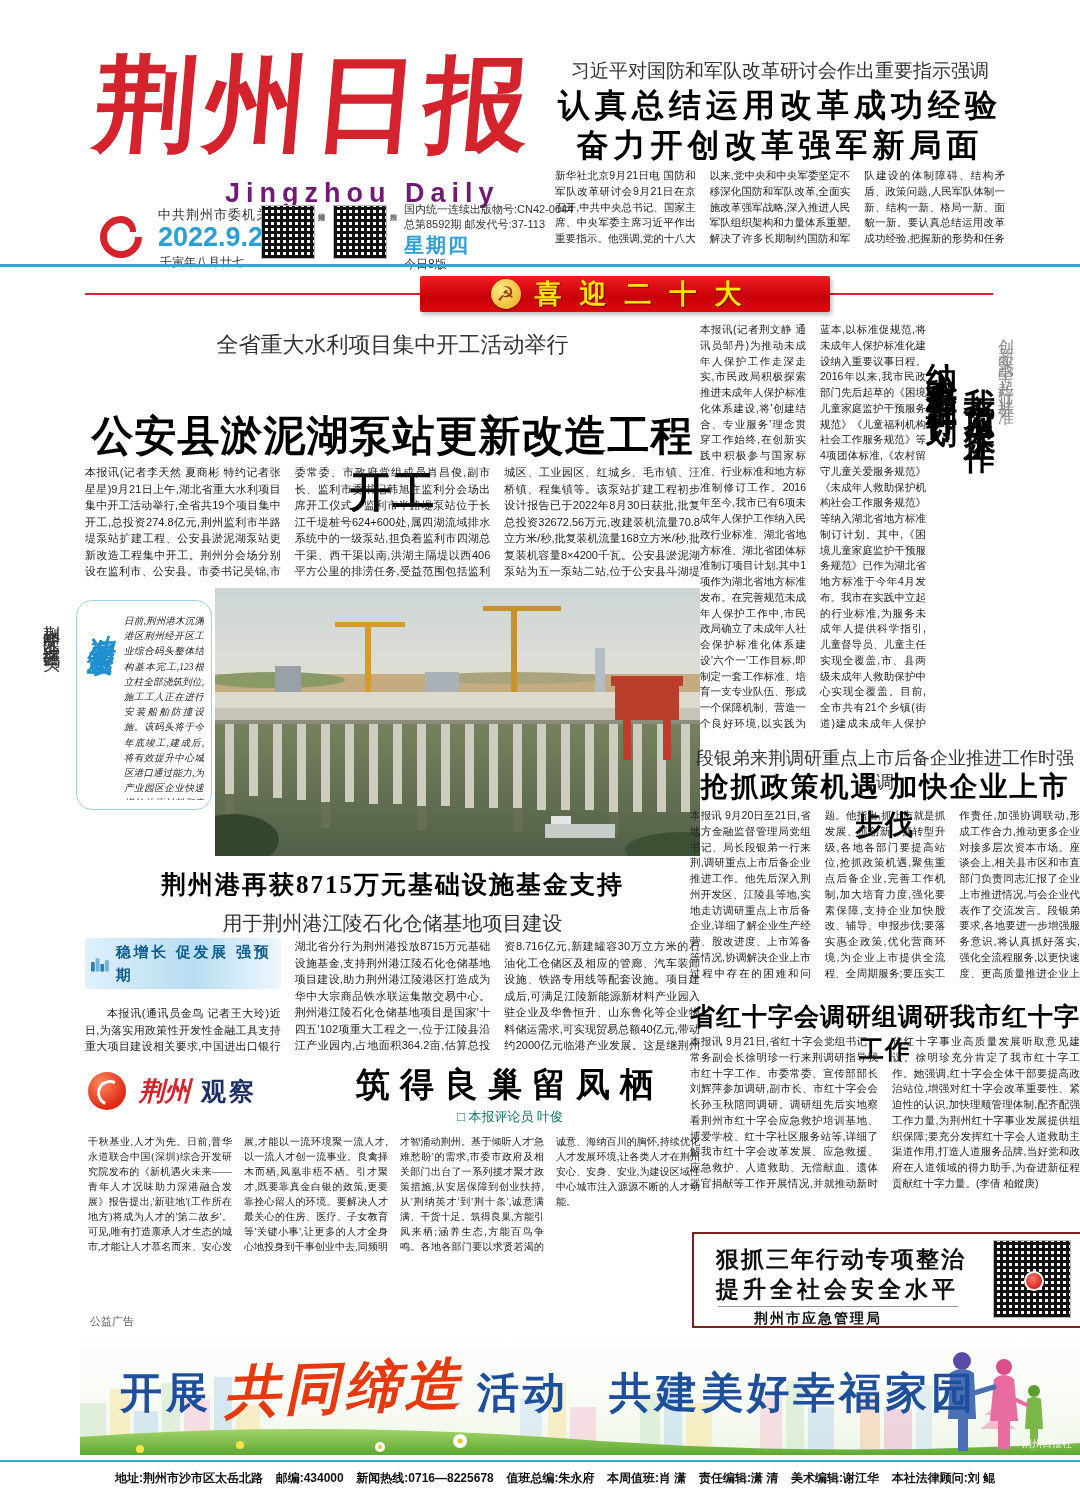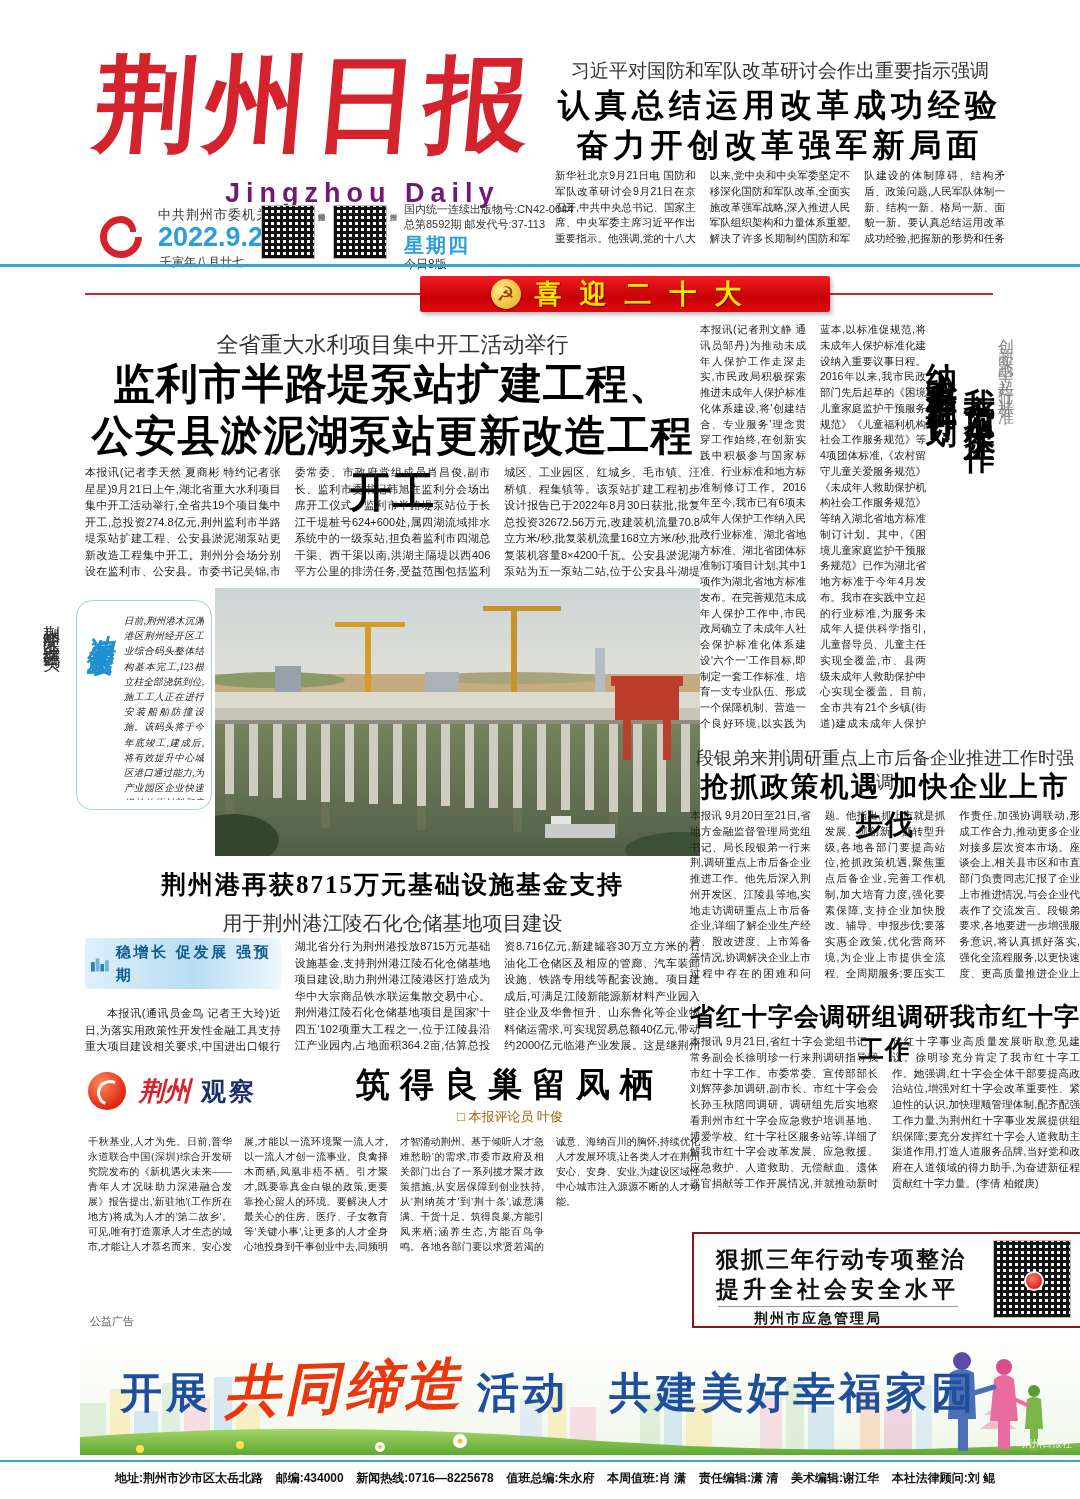--- a/index.html
+++ b/index.html
@@ -72,21 +72,20 @@
 
   <div class="abs teal-line" style="left:0;top:264px;width:1080px;"></div>
 
   <div class="abs divline" style="left:85px;top:293px;width:908px;"></div>
   <div class="abs banner" style="left:420px;top:276px;width:410px;height:36px;">
     <span class="emblem" style="margin-right:14px;">☭</span>
     <span class="txt">喜迎二十大</span>
   </div>
 
   <div class="abs center kicker" style="left:85px;top:330px;width:615px;font-size:22px;">全省重大水利项目集中开工活动举行</div>
-  <div class="abs center headline-sans" style="left:85px;top:356px;width:615px;font-size:42px;letter-spacing:1px;">监利市半路堤泵站扩建工程、</div>
   <div class="abs center headline-sans" style="left:85px;top:408px;width:615px;font-size:42px;letter-spacing:1px;">公安县淤泥湖泵站更新改造工程开工</div>
   <div class="abs bt cols3" style="left:85px;top:464px;width:615px;height:118px;">本报讯(记者李天然 夏商彬 特约记者张星星)9月21日上午,湖北省重大水利项目集中开工活动举行,全省共19个项目集中开工,总投资274.8亿元,荆州监利市半路堤泵站扩建工程、公安县淤泥湖泵站更新改造工程集中开工。荆州分会场分别设在监利市、公安县。市委书记吴锦,市委常委、市政府党组成员肖昌俊,副市长、监利市委书记韩旭在监利分会场出席开工仪式。监利市半路堤泵站位于长江干堤桩号624+600处,属四湖流域排水系统中的一级泵站,担负着监利市四湖总干渠、西干渠以南,洪湖主隔堤以西406平方公里的排涝任务,受益范围包括监利城区、工业园区、红城乡、毛市镇、汪桥镇、程集镇等。该泵站扩建工程初步设计报告已于2022年8月30日获批,批复总投资32672.56万元,改建装机流量70.8立方米/秒,批复装机流量168立方米/秒,批复装机容量8×4200千瓦。公安县淤泥湖泵站为五一泵站二站,位于公安县斗湖堤镇五一村,装机容量88+660处,与青吉河、仁沙河等连通,担负着淤泥湖流域130.12万亩农田的排涝任务。该泵站更新改造工程初步设计报告已于2022年8月16日获批,批复总投资11063.21万元,改建装机流量40.6立方米/秒,批复装机容量8×1200千瓦。据悉,今年全市开工重大水利项目32个,规划投资150.5亿元,已开工项目16个,将为加快建设区域中心城市、打造江汉平原高质量发展示范区提供有力的水安全保障。</div>
 
   <div class="abs vert" style="left:40px;top:612px;font-size:17px;letter-spacing:3px;color:#333;height:250px;">荆州经开区工业综合码头</div>
   <div class="abs roundbox" style="left:76px;top:600px;width:134px;height:208px;"></div>
   <div class="abs vert" style="left:84px;top:614px;font-size:25px;font-weight:900;font-style:italic;color:#1e8fd0;height:185px;letter-spacing:4px;">冲刺年底竣工</div>
   <div class="abs caption" style="left:124px;top:614px;width:80px;height:186px;">日前,荆州港木沉渊港区荆州经开区工业综合码头整体结构基本完工,123根立柱全部浇筑到位,施工工人正在进行安装船舶防撞设施。该码头将于今年底竣工,建成后,将有效提升中心城区港口通过能力,为产业园区企业快速增长的原材料和产品运输提供必要保障,为荆州经开区产业发展注入动能。(梅闻 摄)</div>
 
   <div class="abs" style="left:215px;top:588px;width:485px;height:268px;">
     <svg width="485" height="268" viewBox="0 0 485 268">
@@ -188,21 +187,21 @@
     </div>
     <p>本报讯(通讯员金鸟 记者王大玲)近日,为落实用政策性开发性金融工具支持重大项目建设相关要求,中国进出口银行湖北省分行为荆州港投放8715万元基础设施基金,支持荆州港江陵石化仓储基地项目建设,助力荆州港江陵港区打造成为华中大宗商品铁水联运集散交易中心。荆州港江陵石化仓储基地项目是国家'十四五'102项重大工程之一,位于江陵县沿江产业园内,占地面积364.2亩,估算总投资8.716亿元,新建罐容30万立方米的石油化工仓储区及相应的管廊、汽车装卸设施、铁路专用线等配套设施。项目建成后,可满足江陵新能源新材料产业园入驻企业及华鲁恒升、山东鲁化等企业物料储运需求,可实现贸易总额40亿元,带动约2000亿元临港产业发展。这是继荆州港车阳河港区铁路专用线项目获批基金支持8270万元后,又一笔获得金融工具支持的重大项目。接下来,荆州港务集团将以此为契机,加快推进项目建设,确保项目早建成、早投产、早见效,为加快荆州多式联运发展,将江陵港区打造成'亿吨大港'提供坚实支撑,助力荆州建设国家港口型物流枢纽城市。</p>
   </div>
 
   <div class="abs" style="left:88px;top:1072px;width:230px;height:46px;">
     <span class="obs-circle"></span>
     <span style="font-size:26px;font-weight:900;font-style:italic;color:#d5232e;margin-left:8px;vertical-align:middle;font-family:'DejaVu Serif','Liberation Serif',serif;">荆州</span>
     <span style="font-size:25px;font-weight:900;color:#1c2f66;margin-left:6px;vertical-align:middle;letter-spacing:3px;">观察</span>
   </div>
   <div class="abs center headline-serif" style="left:320px;top:1062px;width:380px;font-size:34px;letter-spacing:10px;">筑得良巢留凤栖</div>
-  <div class="abs center" style="left:320px;top:1108px;width:380px;font-size:13px;color:#a16207;">□ 本报评论员 叶俊</div>
+  <div class="abs center" style="left:320px;top:1108px;width:380px;font-size:13px;color:#0f766e;">□ 本报评论员 叶俊</div>
   <div class="abs bt cols4" style="left:88px;top:1134px;width:612px;height:178px;font-size:10px;font-family:'Liberation Serif','DejaVu Serif',serif;">千秋基业,人才为先。日前,普华永道联合中国(深圳)综合开发研究院发布的《新机遇火未来——青年人才况味助力深港融合发展》报告提出,'新驻地'(工作所在地方)将成为人才的'第二故乡'。可见,唯有打造禀承人才生态的城市,才能让人才慕名而来、安心发展,才能以一流环境聚一流人才,以一流人才创一流事业。良禽择木而栖,凤凰非梧不栖。引才聚才,既要靠真金白银的政策,更要靠拴心留人的环境。要解决人才最关心的住房、医疗、子女教育等'关键小事',让更多的人才全身心地投身到干事创业中去,同频明才智涌动荆州。基于倾听人才'急难愁盼'的需求,市委市政府及相关部门出台了一系列揽才聚才政策措施,从安居保障到创业扶持,从'荆纳英才'到'荆十条',诚意满满、干货十足。筑得良巢,方能引凤来栖;涵养生态,方能百鸟争鸣。各地各部门要以求贤若渴的诚意、海纳百川的胸怀,持续优化人才发展环境,让各类人才在荆州安心、安身、安业,为建设区域性中心城市注入源源不断的人才动能。</div>
 
   <div class="abs safety-box" style="left:692px;top:1232px;width:386px;height:92px;">
     <div style="position:absolute;left:22px;top:10px;font-size:23px;font-weight:900;letter-spacing:2px;">狠抓三年行动专项整治</div>
     <div style="position:absolute;left:22px;top:40px;font-size:23px;font-weight:900;letter-spacing:4px;">提升全社会安全水平</div>
     <div style="position:absolute;left:24px;top:72px;width:240px;height:1px;background:#999;"></div>
     <div style="position:absolute;left:60px;top:76px;font-size:14px;font-weight:700;letter-spacing:2px;">荆州市应急管理局</div>
     <div class="qr qr2" style="position:absolute;right:10px;top:7px;width:76px;height:76px;">
         <span class="dot"></span>
       </div>

